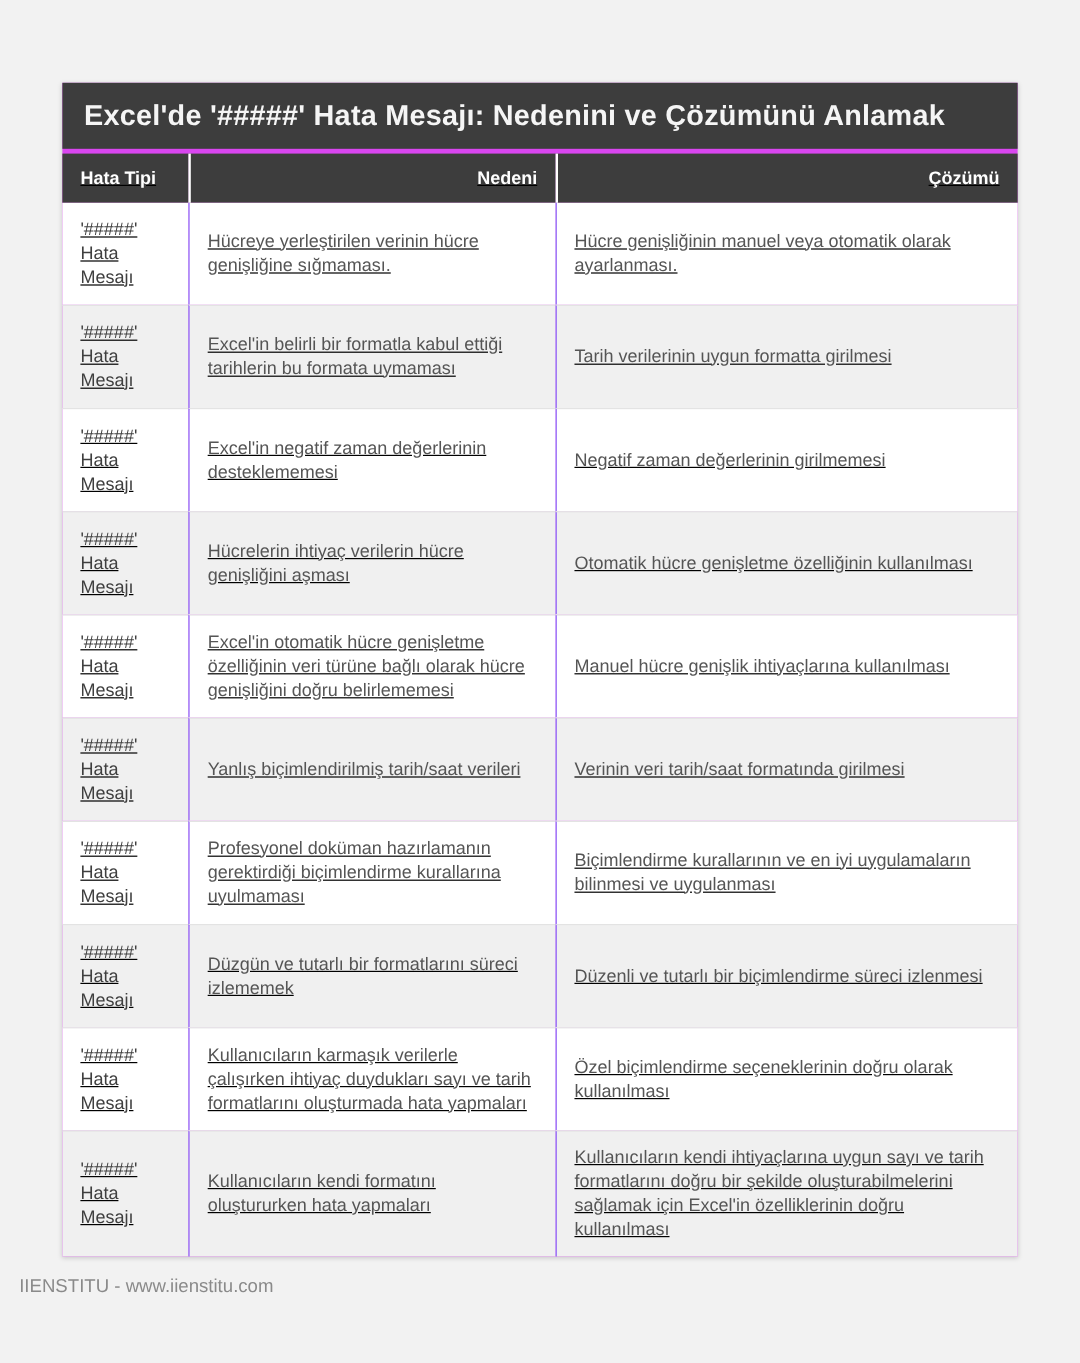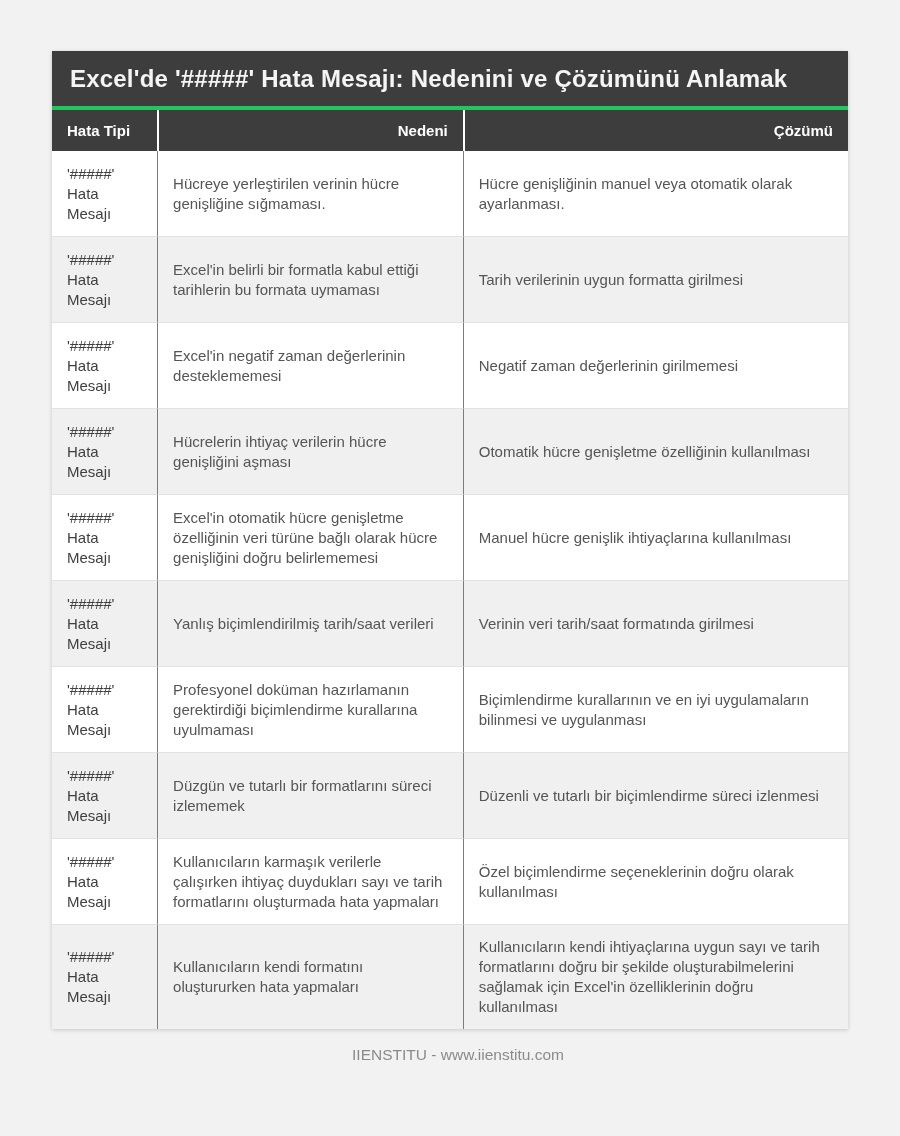--- a/index.html
+++ b/index.html
@@ -6,37 +6,38 @@
     margin: 0;
     padding: 0;
     width: 900px;
     height: 1136px;
     background: #f2f2f2;
     font-family: "Liberation Sans", sans-serif;
     overflow: hidden;
   }
   .card {
     width: 796px;
-    margin: 51px auto 0 auto;
-    background: #22c55e;
+    margin: 69px auto 0 auto;
+    background: #d946ef;
     box-shadow: 0 1px 4px rgba(0,0,0,0.18);
   }
   .title-bar {
     background: #3d3d3d;
     color: #f5f5f5;
     font-size: 24px;
     font-weight: bold;
     padding: 14px 18px 13px 18px;
     letter-spacing: 0.2px;
   }
   table.error-table {
     width: 100%;
     border-collapse: separate;
     border-spacing: 0;
     margin-top: 4px;
+    text-decoration: underline;
   }
   table.error-table thead th {
     background: #3d3d3d;
     color: #ffffff;
     font-size: 15px;
     font-weight: bold;
     text-align: left;
     padding: 12px 15px;
     vertical-align: middle;
   }
@@ -65,21 +66,21 @@
   table.error-table tbody td:first-child {
     color: #3f3f3f;
   }
   table.error-table tbody tr:nth-child(even) td {
     background: #f0f0f0;
   }
   table.error-table tbody tr:nth-child(odd) td {
     background: #ffffff;
   }
   .footer {
-    text-align: center;
+    text-align: left;
     color: #8a8a8a;
     font-size: 15.5px;
     margin-top: 17px;
     margin-left: 16px;
   }
 </style>
 </head>
 <body>
 
 <div class="card">

